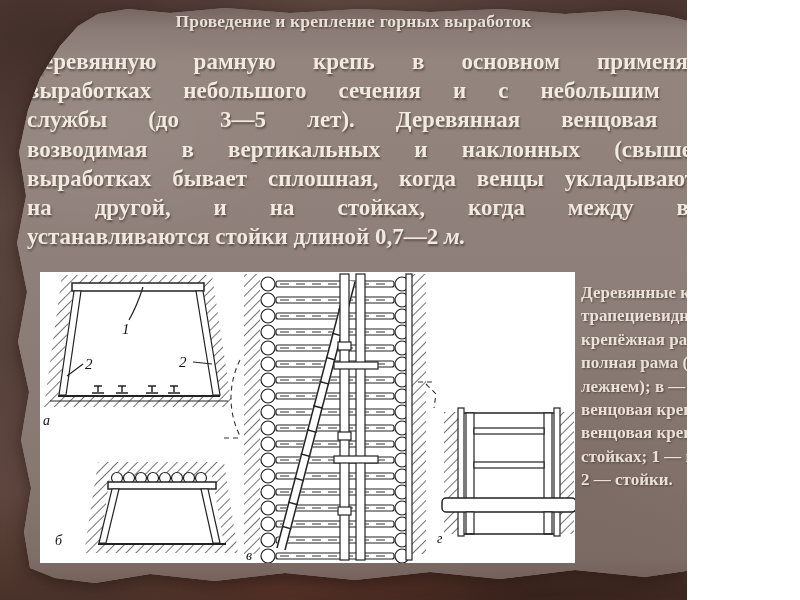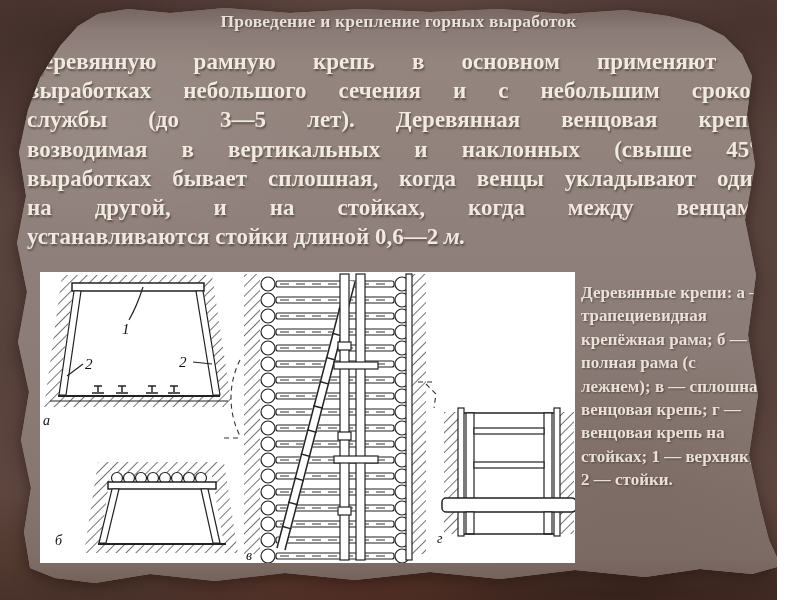--- a/index.html
+++ b/index.html
@@ -1,17 +1,17 @@
 <!DOCTYPE html>
 <html><head>
 <meta charset="utf-8">
 <style>
   html,body{margin:0;padding:0;}
   .slide{
-    position:relative; width:777px; height:600px; overflow:hidden;
+    position:relative; width:687px; height:600px; overflow:hidden;
     font-family:"Liberation Serif", serif;
     background-image:
       radial-gradient(ellipse 420px 260px at 6% 6%, rgba(25,10,8,.38), transparent 70%),
       radial-gradient(ellipse 420px 200px at 97% 4%, rgba(25,10,8,.30), transparent 70%),
       radial-gradient(ellipse 300px 40px at 45% 98%, rgba(96,48,36,.55), transparent 75%),
       radial-gradient(ellipse 500px 60px at 80% 99%, rgba(40,20,14,.55), transparent 75%),
       linear-gradient(180deg,#5d4640 0%,#57413b 60%,#5e463f 82%,#523a30 93%,#49322a 100%);
     background-color:#56403a;
   }
   .paper-wrap{position:absolute; inset:0; filter:drop-shadow(0 4px 8px rgba(25,12,8,.5));}
@@ -67,21 +67,21 @@
 
       <div class="title">Проведение и крепление горных выработок</div>
 
       <div class="body">
         <div class="body-line">Деревянную рамную крепь в основном применяют в</div>
         <div class="body-line">выработках небольшого сечения и с небольшим сроком</div>
         <div class="body-line">службы (до 3—5 лет). Деревянная венцовая крепь,</div>
         <div class="body-line">возводимая в вертикальных и наклонных (свыше 45°)</div>
         <div class="body-line">выработках бывает сплошная, когда венцы укладывают один</div>
         <div class="body-line">на другой, и на стойках, когда между венцами</div>
-        <div class="body-line last"><span>устанавливаются стойки длиной 0,6—2 </span><span class="unit">м.</span></div>
+        <div class="body-line last"><span>устанавливаются стойки длиной 0,7—2 </span><span class="unit">м.</span></div>
       </div>
 
       <div class="figure">
         <svg width="535" height="291" viewBox="0 0 535 291">
           <defs>
             <pattern id="hatch" width="7" height="7" patternUnits="userSpaceOnUse" patternTransform="rotate(45)">
               <rect width="7" height="7" fill="#fff"></rect>
               <line x1="0" y1="0" x2="0" y2="7" stroke="#2a2a2a" stroke-width="1.3"></line>
             </pattern>
             <g id="vrow">

